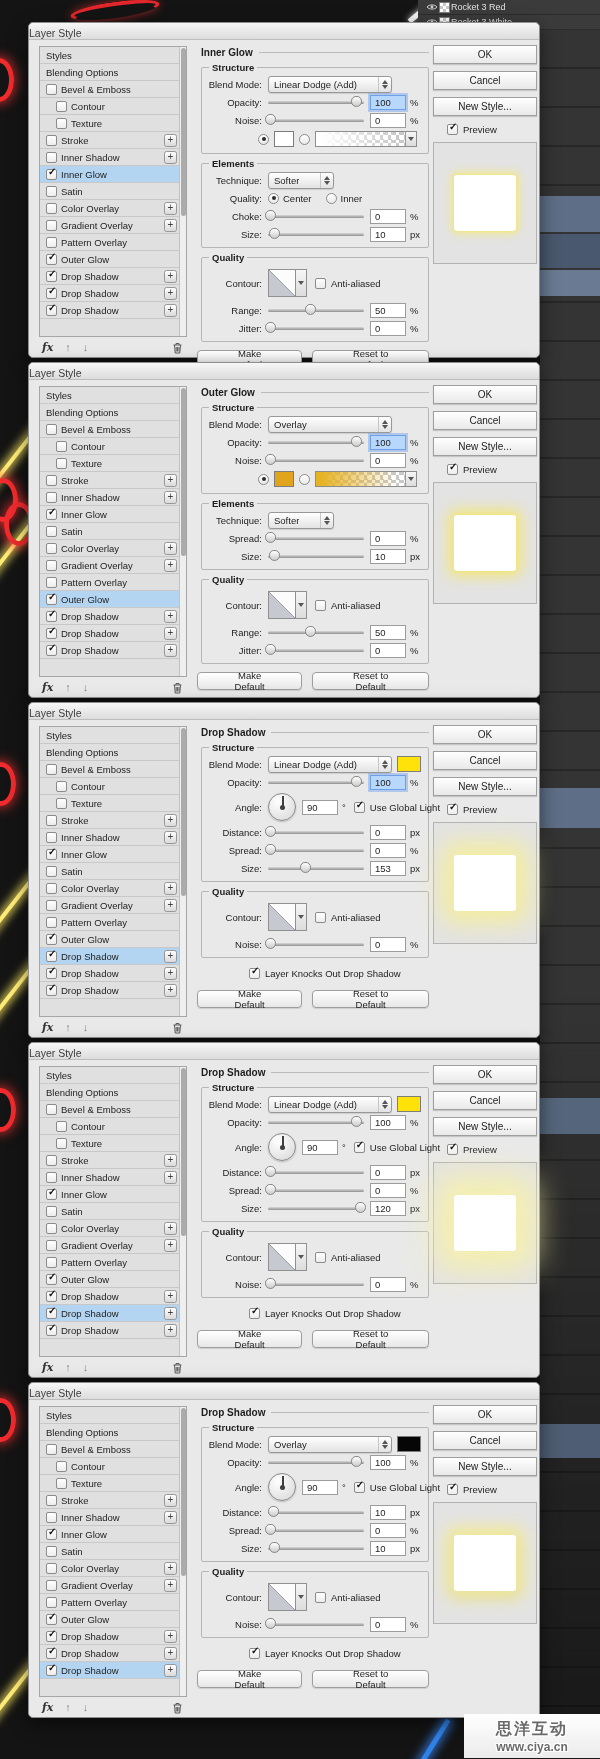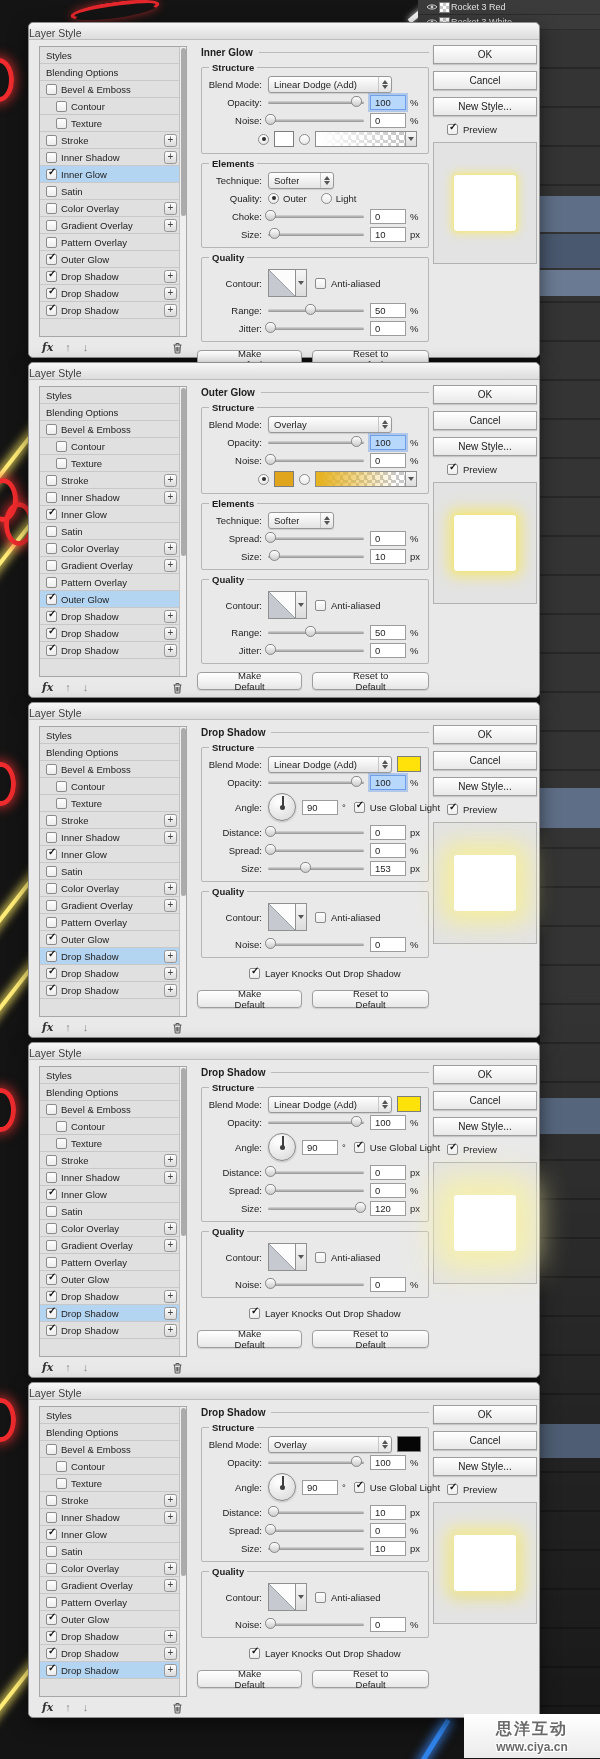--- a/index.html
+++ b/index.html
@@ -310,23 +310,23 @@
               <span class="pval">Softer</span>
               <span class="arrows">
                 <i class="tri up"></i>
                 <i class="tri down"></i>
               </span>
             </span>
           </div>
           <div class="row">
             <span class="rowlabel">Quality:</span>
             <span class="rb on"></span>
-            <span class="optlabel">Outer</span>
+            <span class="optlabel">Center</span>
             <span class="rb"></span>
-            <span class="optlabel">Light</span>
+            <span class="optlabel">Inner</span>
           </div>
           <div class="row">
             <span class="rowlabel">Choke:</span>
             <span class="slider">
               <span class="sl-thumb" style="left: calc(3% - 6px);"></span>
             </span>
             <span class="field">0</span>
             <span class="unit">%</span>
           </div>
           <div class="row">

